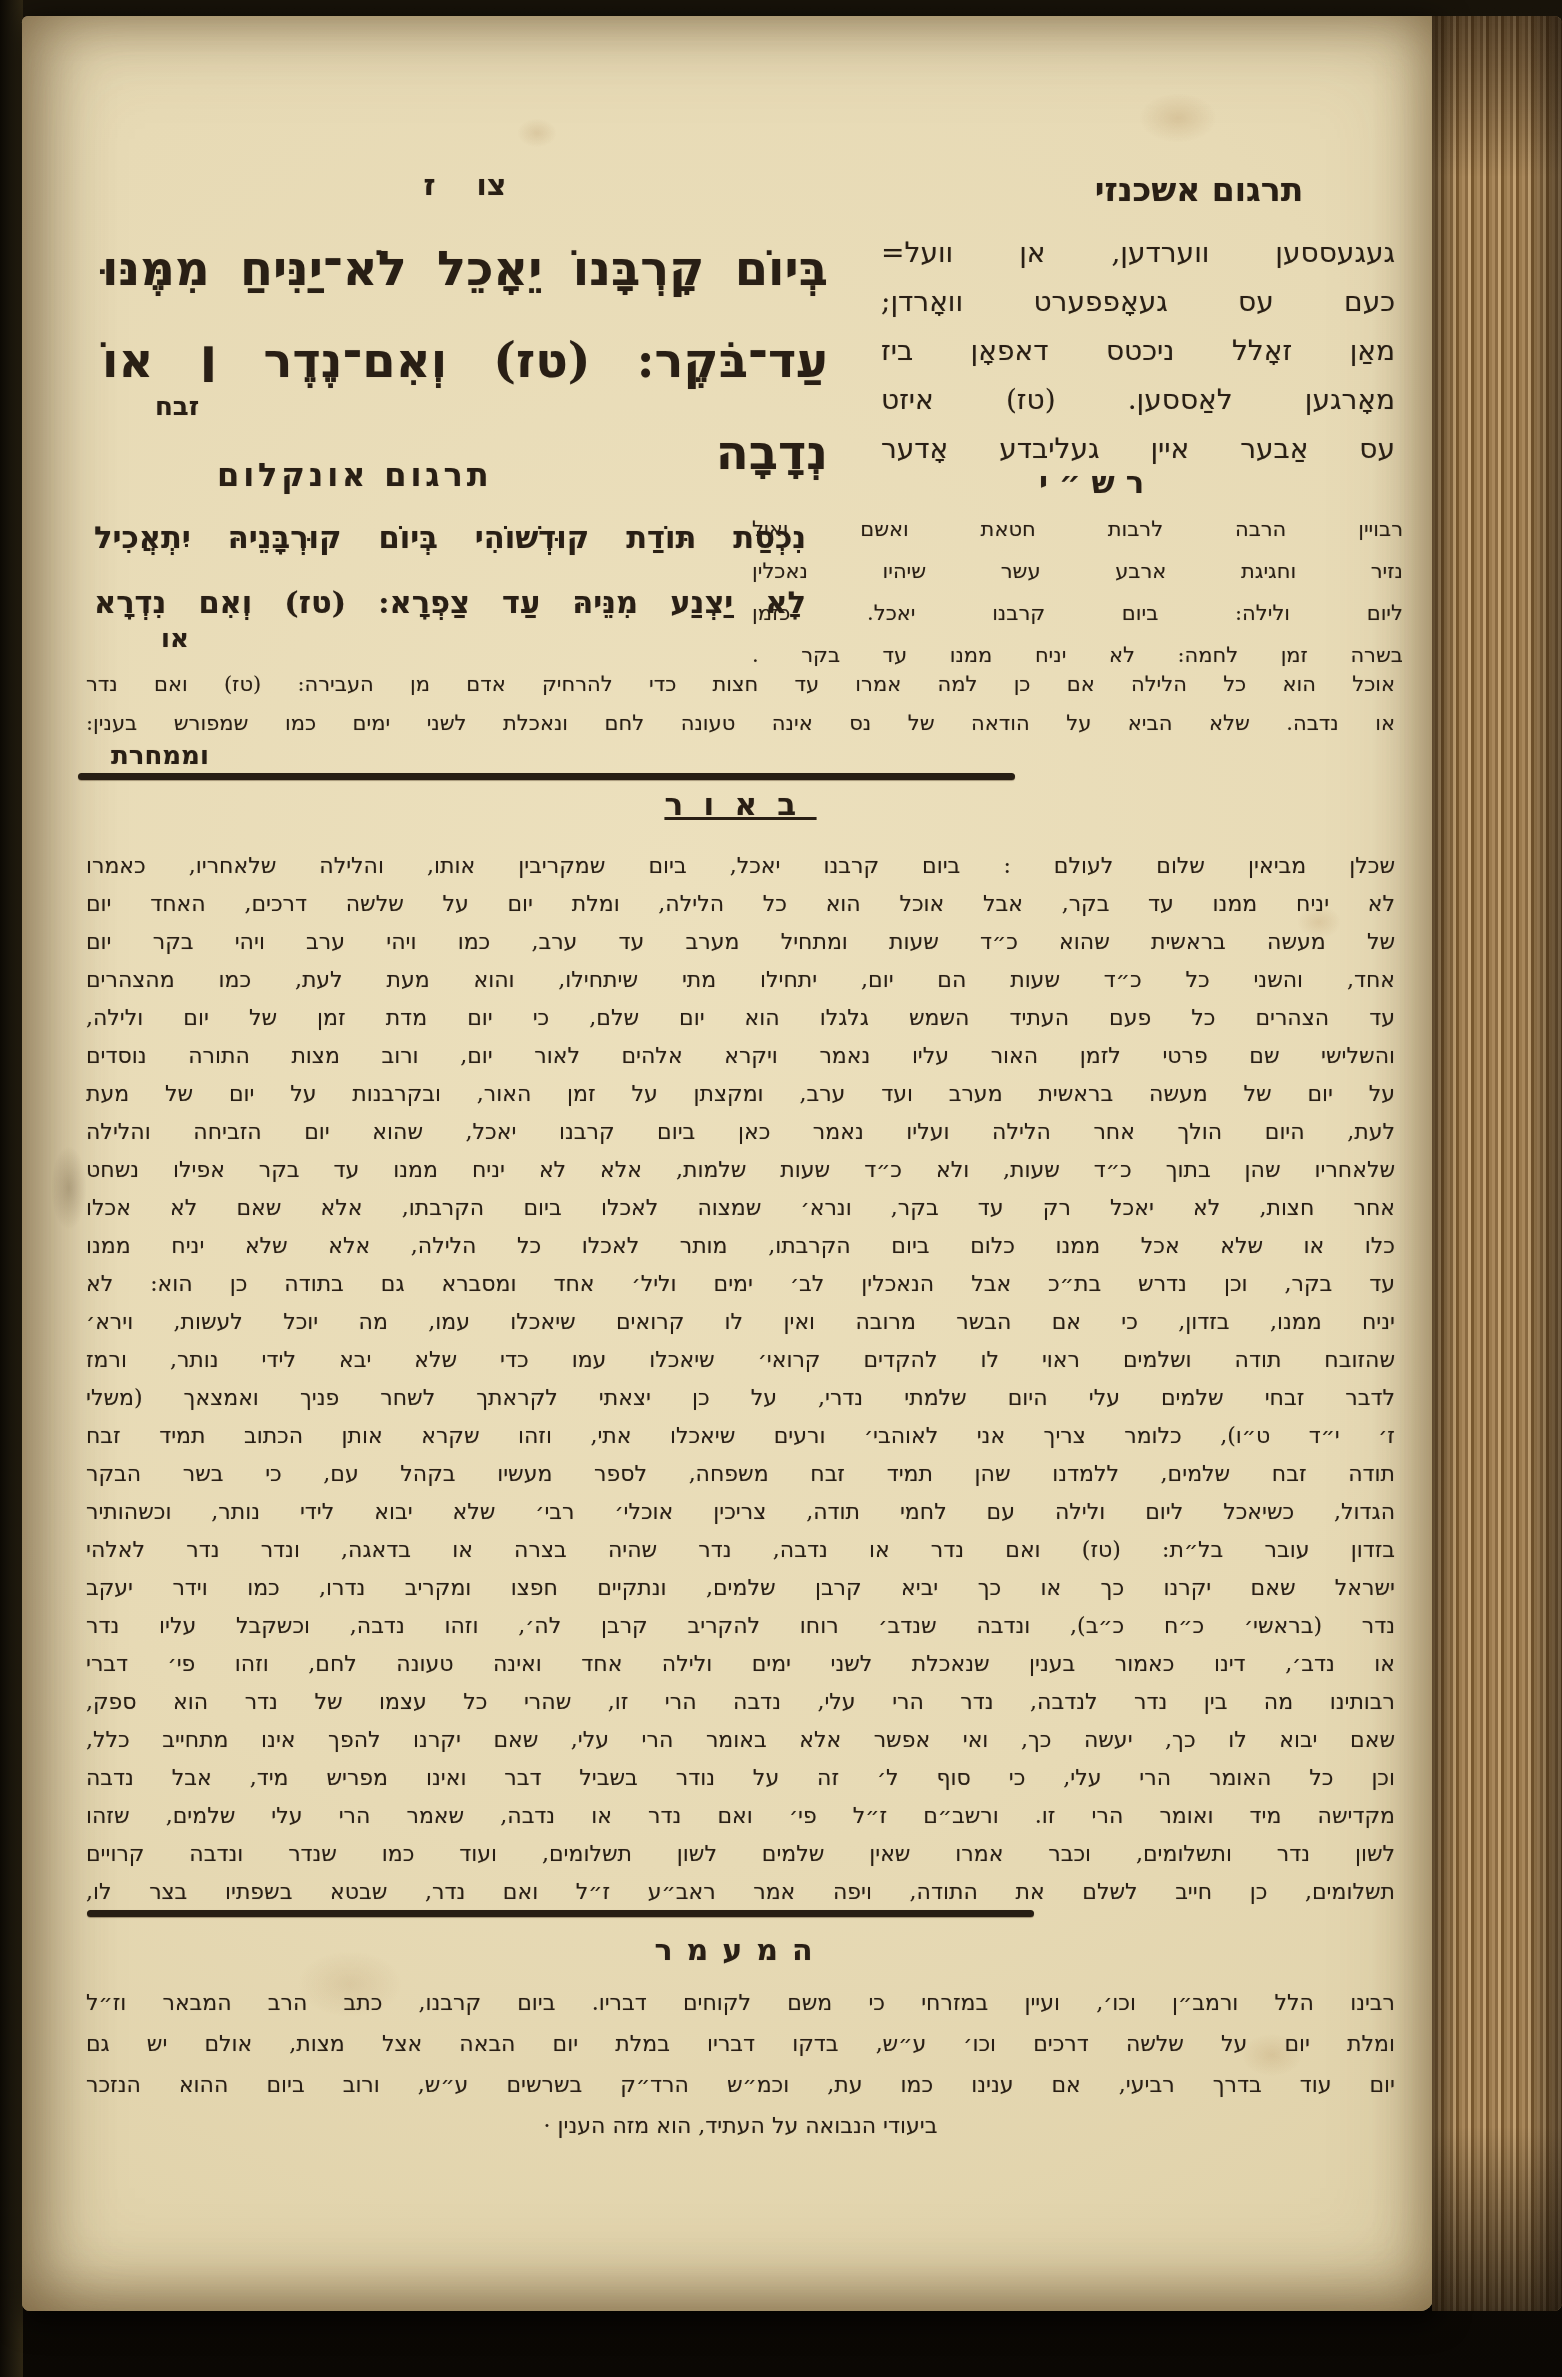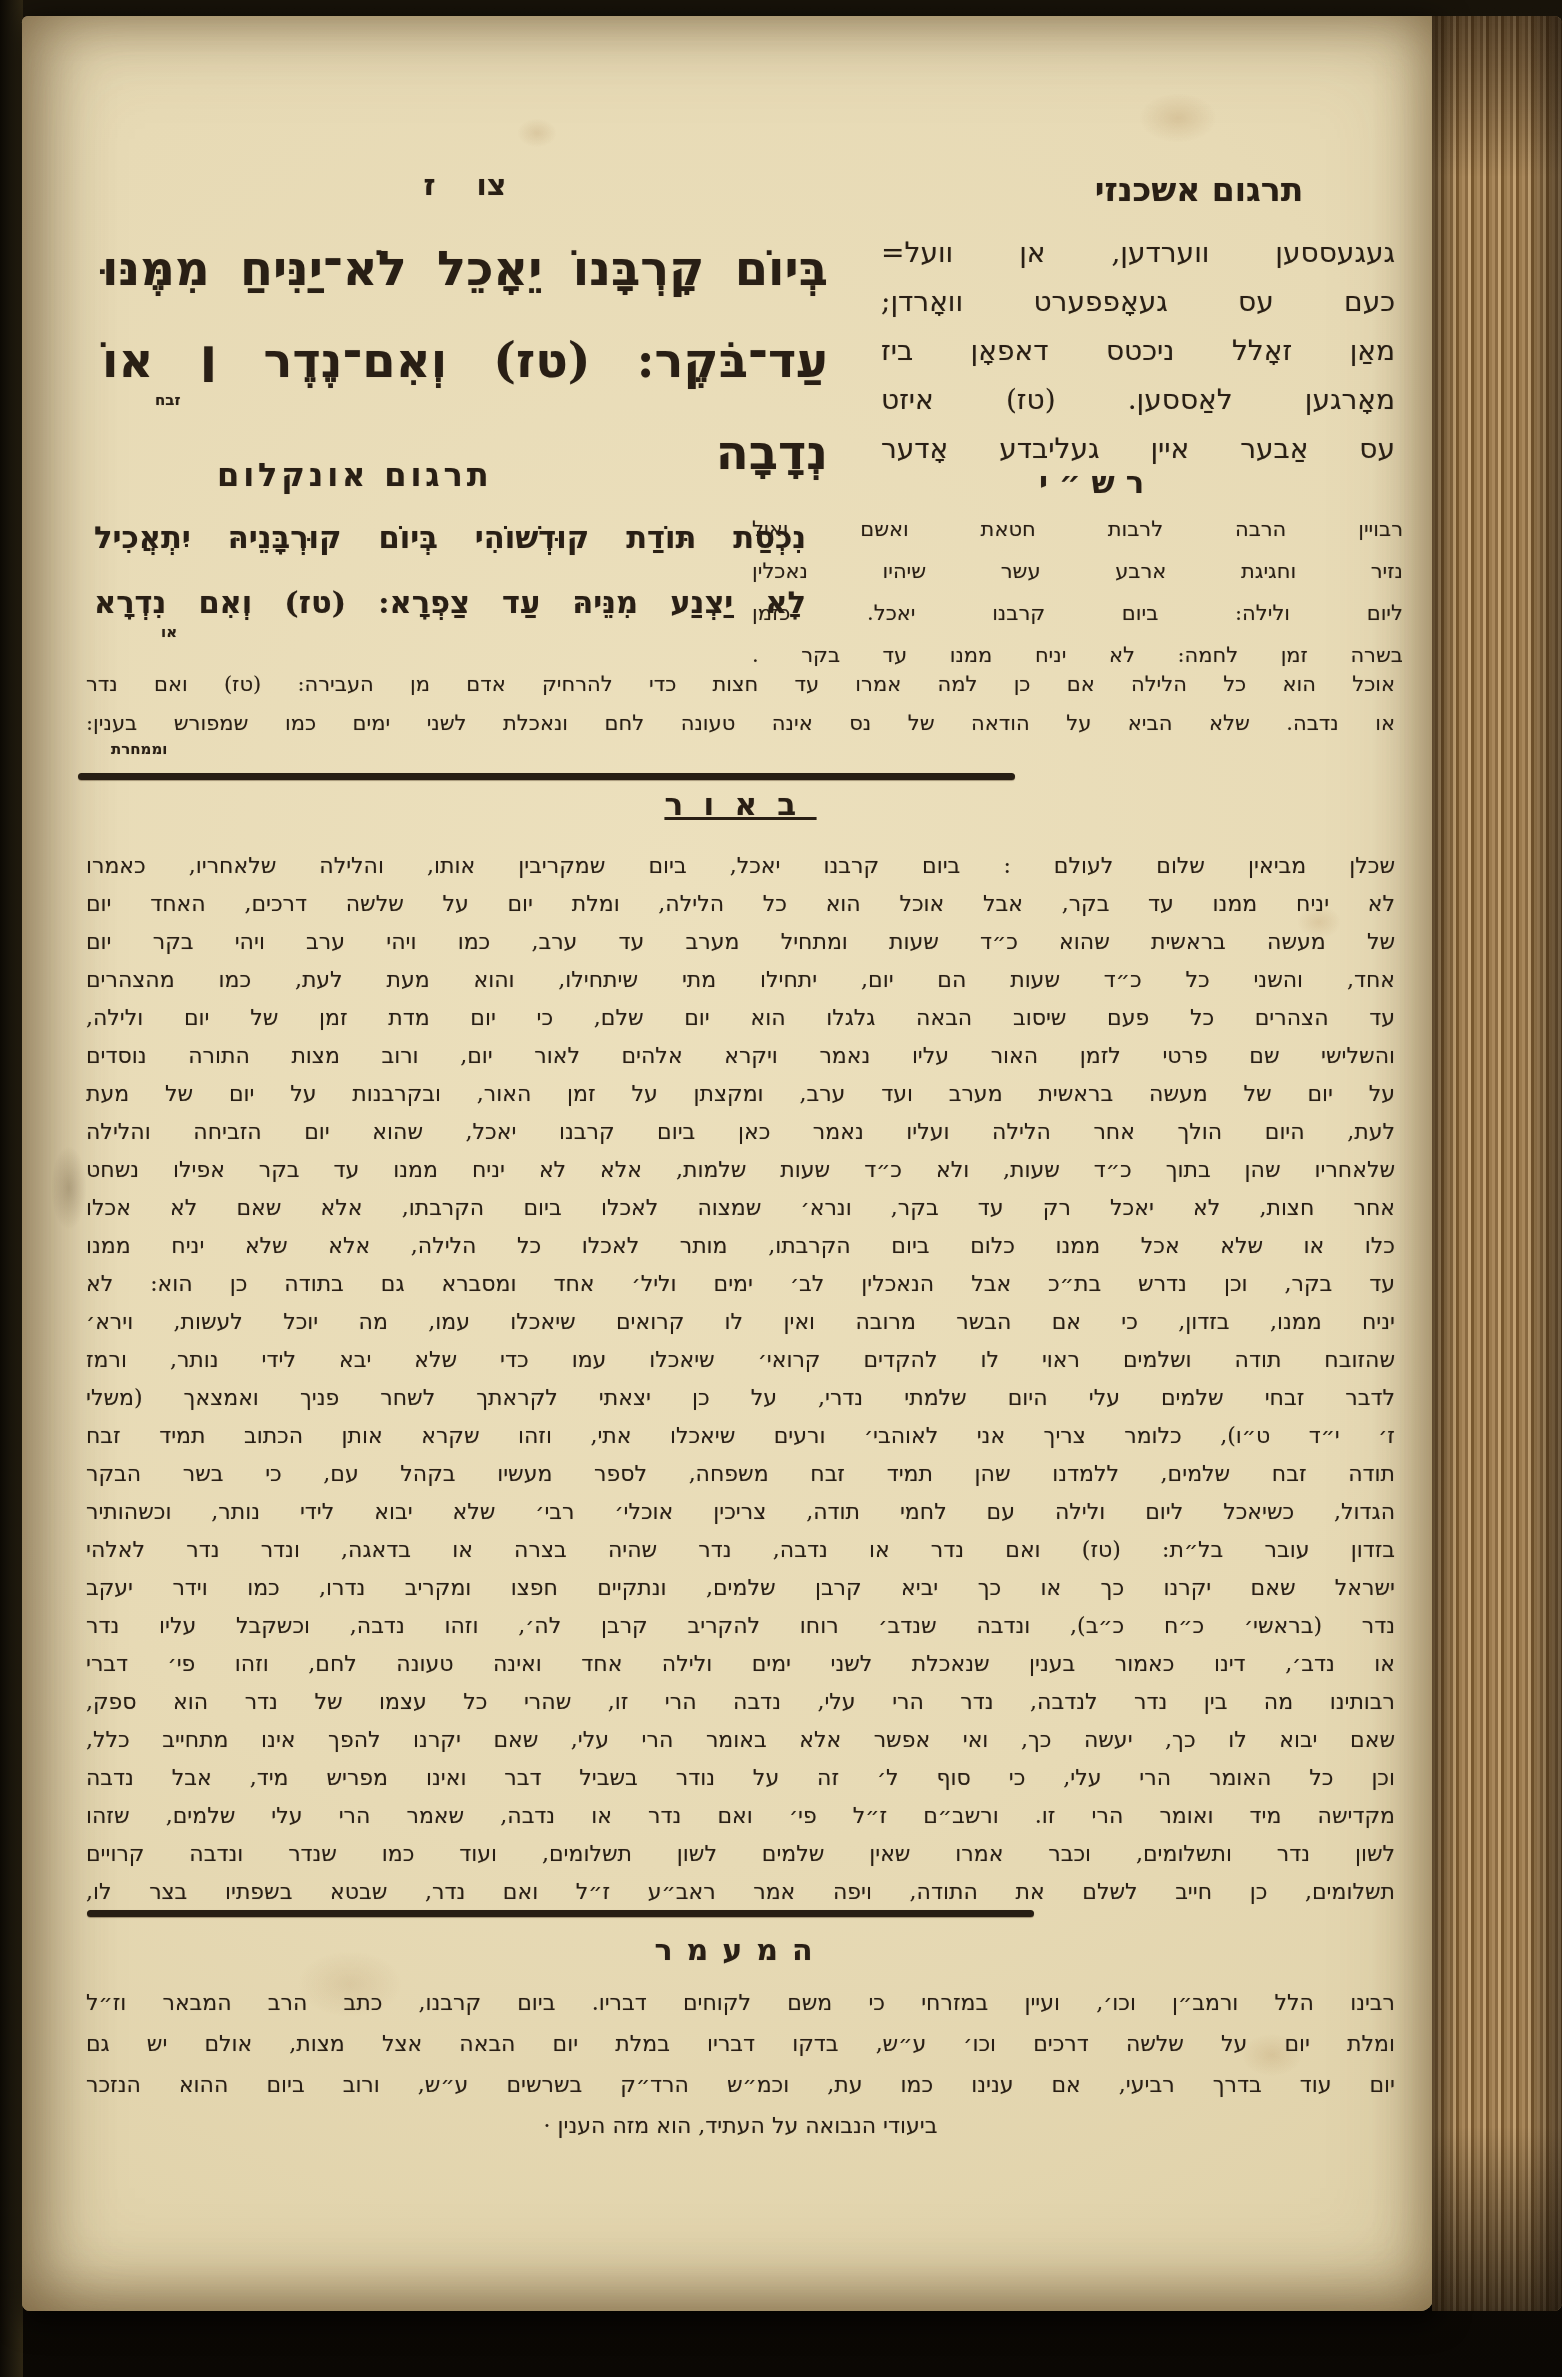--- a/index.html
+++ b/index.html
@@ -27,21 +27,21 @@
   .spine{position:absolute;left:0;top:0;width:23.4px;height:2377px;
     background:linear-gradient(90deg,#0d0a05,#1f1a0e 55%,#2e2614);}
 
   .t{position:absolute;color:#291f15;direction:rtl;text-shadow:0 0 0.8px rgba(41,31,21,.35);}
   .lines > div{text-align:justify;text-align-last:justify;text-justify:inter-word;}
   .bold{font-weight:bold;}
   .rule{position:absolute;height:7px;background:#271e14;border-radius:3.9px;box-shadow:0 0.8px 0.8px rgba(60,40,20,.5);}
 
   .masthead{left:387px;top:167px;width:156px;font-size:30px;font-weight:bold;display:flex;justify-content:center;gap:41px;}
   .verse{left:102px;top:222px;width:726px;font-size:48px;font-weight:bold;line-height:92px;}
-  .catch{font-size:15px;font-weight:bold;}
+  .catch{font-size:26px;font-weight:bold;}
   .cw-zevach{left:155px;top:391px;}
   .onk-title{left:217px;top:456px;font-size:32px;letter-spacing:3.9px;}
   .onkelos{left:94px;top:505px;width:712px;font-size:30.5px;font-weight:bold;line-height:65px;}
   .cw-o{left:161px;top:623px;}
   .ashk-title{left:1039px;top:170px;width:320px;text-align:center;font-size:33px;}
   .ashkenazi{left:881px;top:228px;width:514px;font-size:28px;line-height:49px;}
   .rashi-title{left:976px;top:464px;width:242px;text-align:center;font-size:30.5px;letter-spacing:11px;}
   .rashi-col{left:744px;top:508px;width:651px;font-size:21px;line-height:42px;margin-left:8px;}
   .rashi-full{left:86px;top:665px;width:1309px;font-size:21px;line-height:39px;}
   .cw-mim{left:111px;top:740px;}
@@ -101,21 +101,21 @@
     </div>
   <div class="t catch cw-mim">וממחרת</div>
 
   <div class="rule rule1"></div>
   <div class="t bold biur-title">באור</div>
   <div class="t biur lines">
       <div>שכלן מביאין שלום לעולם : ביום קרבנו יאכל, ביום שמקריבין אותו, והלילה שלאחריו, כאמרו</div>
       <div>לא יניח ממנו עד בקר, אבל אוכל הוא כל הלילה, ומלת יום על שלשה דרכים, האחד יום</div>
       <div>של מעשה בראשית שהוא כ״ד שעות ומתחיל מערב עד ערב, כמו ויהי ערב ויהי בקר יום</div>
       <div>אחד, והשני כל כ״ד שעות הם יום, יתחילו מתי שיתחילו, והוא מעת לעת, כמו מהצהרים</div>
-      <div>עד הצהרים כל פעם שיסוב הבאה גלגלו הוא יום שלם, כי יום מדת זמן של יום ולילה,</div>
+      <div>עד הצהרים כל פעם העתיד השמש גלגלו הוא יום שלם, כי יום מדת זמן של יום ולילה,</div>
       <div>והשלישי שם פרטי לזמן האור עליו נאמר ויקרא אלהים לאור יום, ורוב מצות התורה נוסדים</div>
       <div>על יום של מעשה בראשית מערב ועד ערב, ומקצתן על זמן האור, ובקרבנות על יום של מעת</div>
       <div>לעת, היום הולך אחר הלילה ועליו נאמר כאן ביום קרבנו יאכל, שהוא יום הזביחה והלילה</div>
       <div>שלאחריו שהן בתוך כ״ד שעות, ולא כ״ד שעות שלמות, אלא לא יניח ממנו עד בקר אפילו נשחט</div>
       <div>אחר חצות, לא יאכל רק עד בקר, ונרא׳ שמצוה לאכלו ביום הקרבתו, אלא שאם לא אכלו</div>
       <div>כלו או שלא אכל ממנו כלום ביום הקרבתו, מותר לאכלו כל הלילה, אלא שלא יניח ממנו</div>
       <div>עד בקר, וכן נדרש בת״כ אבל הנאכלין לב׳ ימים וליל׳ אחד ומסברא גם בתודה כן הוא: לא</div>
       <div>יניח ממנו, בזדון, כי אם הבשר מרובה ואין לו קרואים שיאכלו עמו, מה יוכל לעשות, וירא׳</div>
       <div>שהזובח תודה ושלמים ראוי לו להקדים קרואי׳ שיאכלו עמו כדי שלא יבא לידי נותר, ורמז</div>
       <div>לדבר זבחי שלמים עלי היום שלמתי נדרי, על כן יצאתי לקראתך לשחר פניך ואמצאך (משלי</div>

